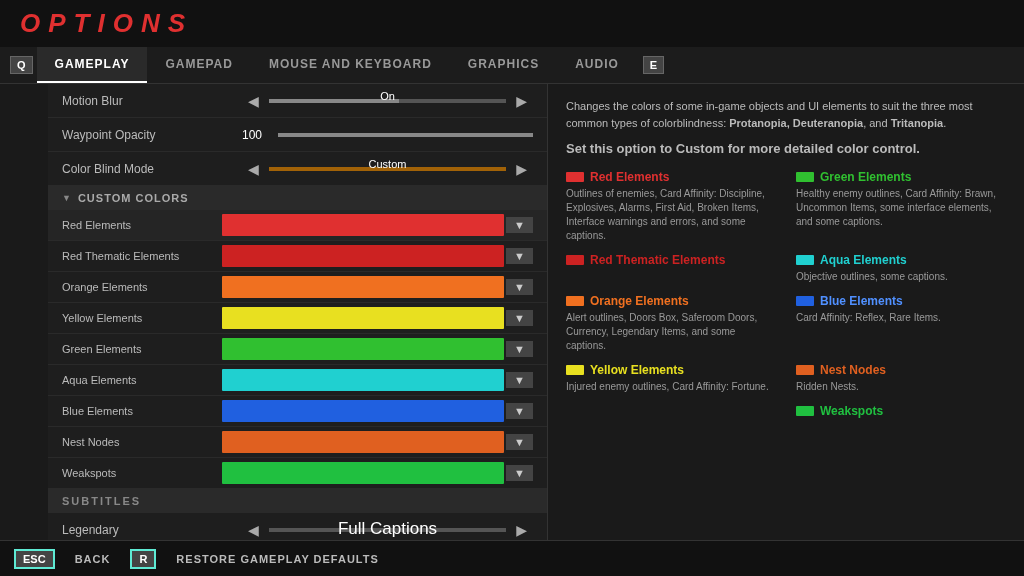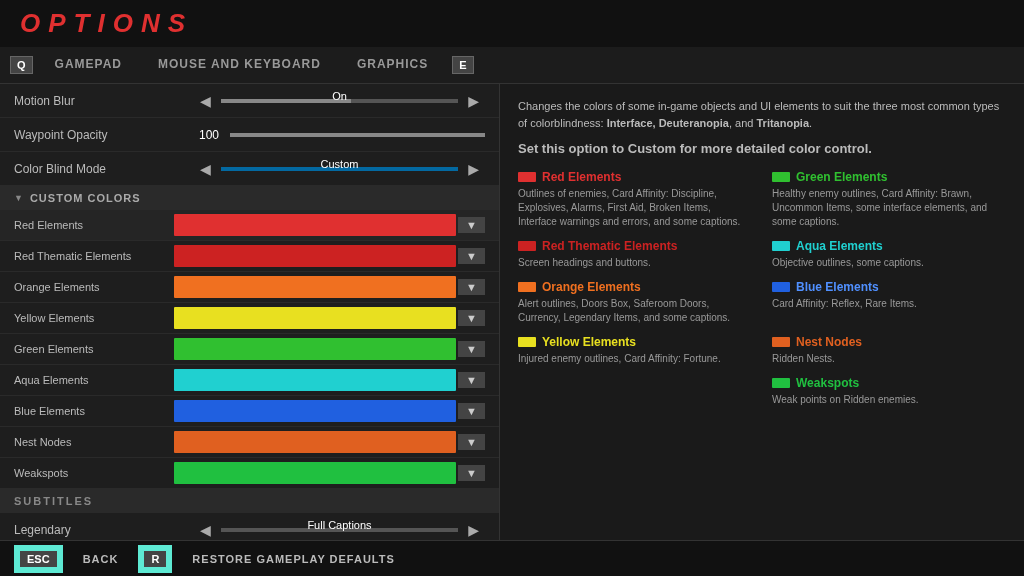--- a/index.html
+++ b/index.html
@@ -57,20 +57,21 @@
     .tab.active {
       color: #fff;
       background: #2a2a2a;
       border-bottom: 2px solid #fff;
     }
 
     
     .main-content {
       display: flex;
       height: calc(576px - 92px);
+      padding-left: 48px;
     }
 
     
     .left-panel {
       width: 500px;
       background: #1e1e1e;
       overflow-y: auto;
       border-right: 1px solid #333;
       padding: 0;
     }
@@ -118,21 +119,21 @@
       top: 0;
       height: 100%;
       background: #888;
     }
 
     .waypoint-value {
       font-size: 12px;
       color: #fff;
       margin-right: 6px;
       min-width: 30px;
-      text-align: center;
+      text-align: left;
     }
     .waypoint-bar {
       flex: 1;
       height: 4px;
       background: linear-gradient(to right, #888 100%, #555 0%);
     }
 
     
     .section-header {
       background: #2a2a2a;
@@ -263,41 +264,43 @@
       gap: 20px;
       border-top: 1px solid #333;
       height: 36px;
     }
     .key-btn {
       background: #444;
       color: #fff;
       padding: 2px 7px;
       font-size: 11px;
       font-weight: bold;
-      border: 6px solid #5eead4;
+      border: 2px solid #5eead4;
     }
     .bottom-label {
       font-size: 11px;
       color: #bbb;
       font-weight: bold;
       letter-spacing: 1px;
     }
   </style>
 </head>
 <body>
 
 <div class="header">
   <span class="header-title">OPTIONS</span>
 </div>
 
 <div class="tabs-bar">
   <span class="tab-key">Q</span>
+  <div class="tab active">GAMEPLAY</div>
   <div class="tab">GAMEPAD</div>
   <div class="tab">MOUSE AND KEYBOARD</div>
   <div class="tab">GRAPHICS</div>
+  <div class="tab">AUDIO</div>
   <span class="tab-key" style="margin-left:6px;">E</span>
 </div>
 
 <div class="main-content">
 
   <div class="left-panel">
 
     <div class="setting-row">
       <span class="setting-label">Motion Blur</span>
       <div class="setting-control">
@@ -315,21 +318,21 @@
       <div class="setting-control">
         <span class="waypoint-value">100</span>
         <div class="waypoint-bar" style="flex:1;height:4px;background:#888;"></div>
       </div>
     </div>
 
     <div class="setting-row">
       <span class="setting-label">Color Blind Mode</span>
       <div class="setting-control">
         <button class="arrow-btn">◀</button>
-        <div style="flex:1;position:relative;height:4px;background:#0369a1;margin:0 4px;">
+        <div style="flex:1;position:relative;height:4px;background:#a16207;margin:0 4px;">
           <div style="position:absolute;top:-9px;left:50%;transform:translateX(-50%);font-size:11px;color:#fff;white-space:nowrap;">Custom</div>
         </div>
         <button class="arrow-btn">▶</button>
       </div>
     </div>
 
     <div class="section-header">
       <span class="section-triangle">▼</span>
       <span>CUSTOM COLORS</span>
     </div>
@@ -406,21 +409,21 @@
       </div>
     </div>
 
     <div class="subtitles-header">SUBTITLES</div>
 
     <div class="setting-row">
       <span class="setting-label">Legendary</span>
       <div class="setting-control">
         <button class="arrow-btn">◀</button>
         <div style="flex:1;position:relative;height:4px;background:#555;margin:0 4px;">
-          <div style="position:absolute;top:-9px;left:50%;transform:translateX(-50%);font-size:11px;color:#fff;white-space:nowrap;">Full Captions</div>
+          <div style="position:absolute;top:-9px;left:50%;transform:translateX(-50%);font-size:17px;color:#fff;white-space:nowrap;">Full Captions</div>
         </div>
         <button class="arrow-btn">▶</button>
       </div>
     </div>
 
     <div class="setting-row">
       <span class="setting-label">Menu Subtitles</span>
       <div class="setting-control">
         <button class="arrow-btn">◀</button>
         <div style="flex:1;position:relative;height:4px;background:#555;margin:0 4px;">
@@ -428,21 +431,21 @@
         </div>
         <button class="arrow-btn">▶</button>
       </div>
     </div>
 
   </div>
 
   <div class="right-panel">
     <p class="info-text">
       <span>Changes the colors of some in-game objects and UI elements to suit the three most common types of colorblindness:</span>
-      <strong> <span>Interface</span>, <span>Deuteranopia</span></strong>, and <strong><span>Tritanopia</span></strong>.
+      <strong> <span>Protanopia</span>, <span>Deuteranopia</span></strong>, and <strong><span>Tritanopia</span></strong>.
     </p>
     <p class="custom-text">Set this option to Custom for more detailed color control.</p>
 
     <div class="color-info-grid">
 
       <div class="color-info-item">
         <div class="color-info-header">
           <span class="color-swatch" style="background:#e03030;"></span>
           <span class="color-info-title" style="color:#e03030;">Red Elements</span>
         </div>
@@ -455,21 +458,20 @@
           <span class="color-info-title" style="color:#30c030;">Green Elements</span>
         </div>
         <p class="color-info-desc">Healthy enemy outlines, Card Affinity: Brawn, Uncommon Items, some interface elements, and some captions.</p>
       </div>
 
       <div class="color-info-item">
         <div class="color-info-header">
           <span class="color-swatch" style="background:#cc2222;"></span>
           <span class="color-info-title" style="color:#cc2222;">Red Thematic Elements</span>
         </div>
-        <p class="color-info-desc">Screen headings and buttons.</p>
       </div>
 
       <div class="color-info-item">
         <div class="color-info-header">
           <span class="color-swatch" style="background:#20d0d0;"></span>
           <span class="color-info-title" style="color:#20d0d0;">Aqua Elements</span>
         </div>
         <p class="color-info-desc">Objective outlines, some captions.</p>
       </div>
 
@@ -503,21 +505,20 @@
           <span class="color-info-title" style="color:#e06020;">Nest Nodes</span>
         </div>
         <p class="color-info-desc">Ridden Nests.</p>
       </div>
 
       <div class="color-info-item" style="grid-column:2;">
         <div class="color-info-header">
           <span class="color-swatch" style="background:#20c040;"></span>
           <span class="color-info-title" style="color:#20c040;">Weakspots</span>
         </div>
-        <p class="color-info-desc">Weak points on Ridden enemies.</p>
       </div>
 
     </div>
   </div>
 
 </div>
 
 <div class="bottom-bar">
   <span class="key-btn">ESC</span>
   <span class="bottom-label">BACK</span>

